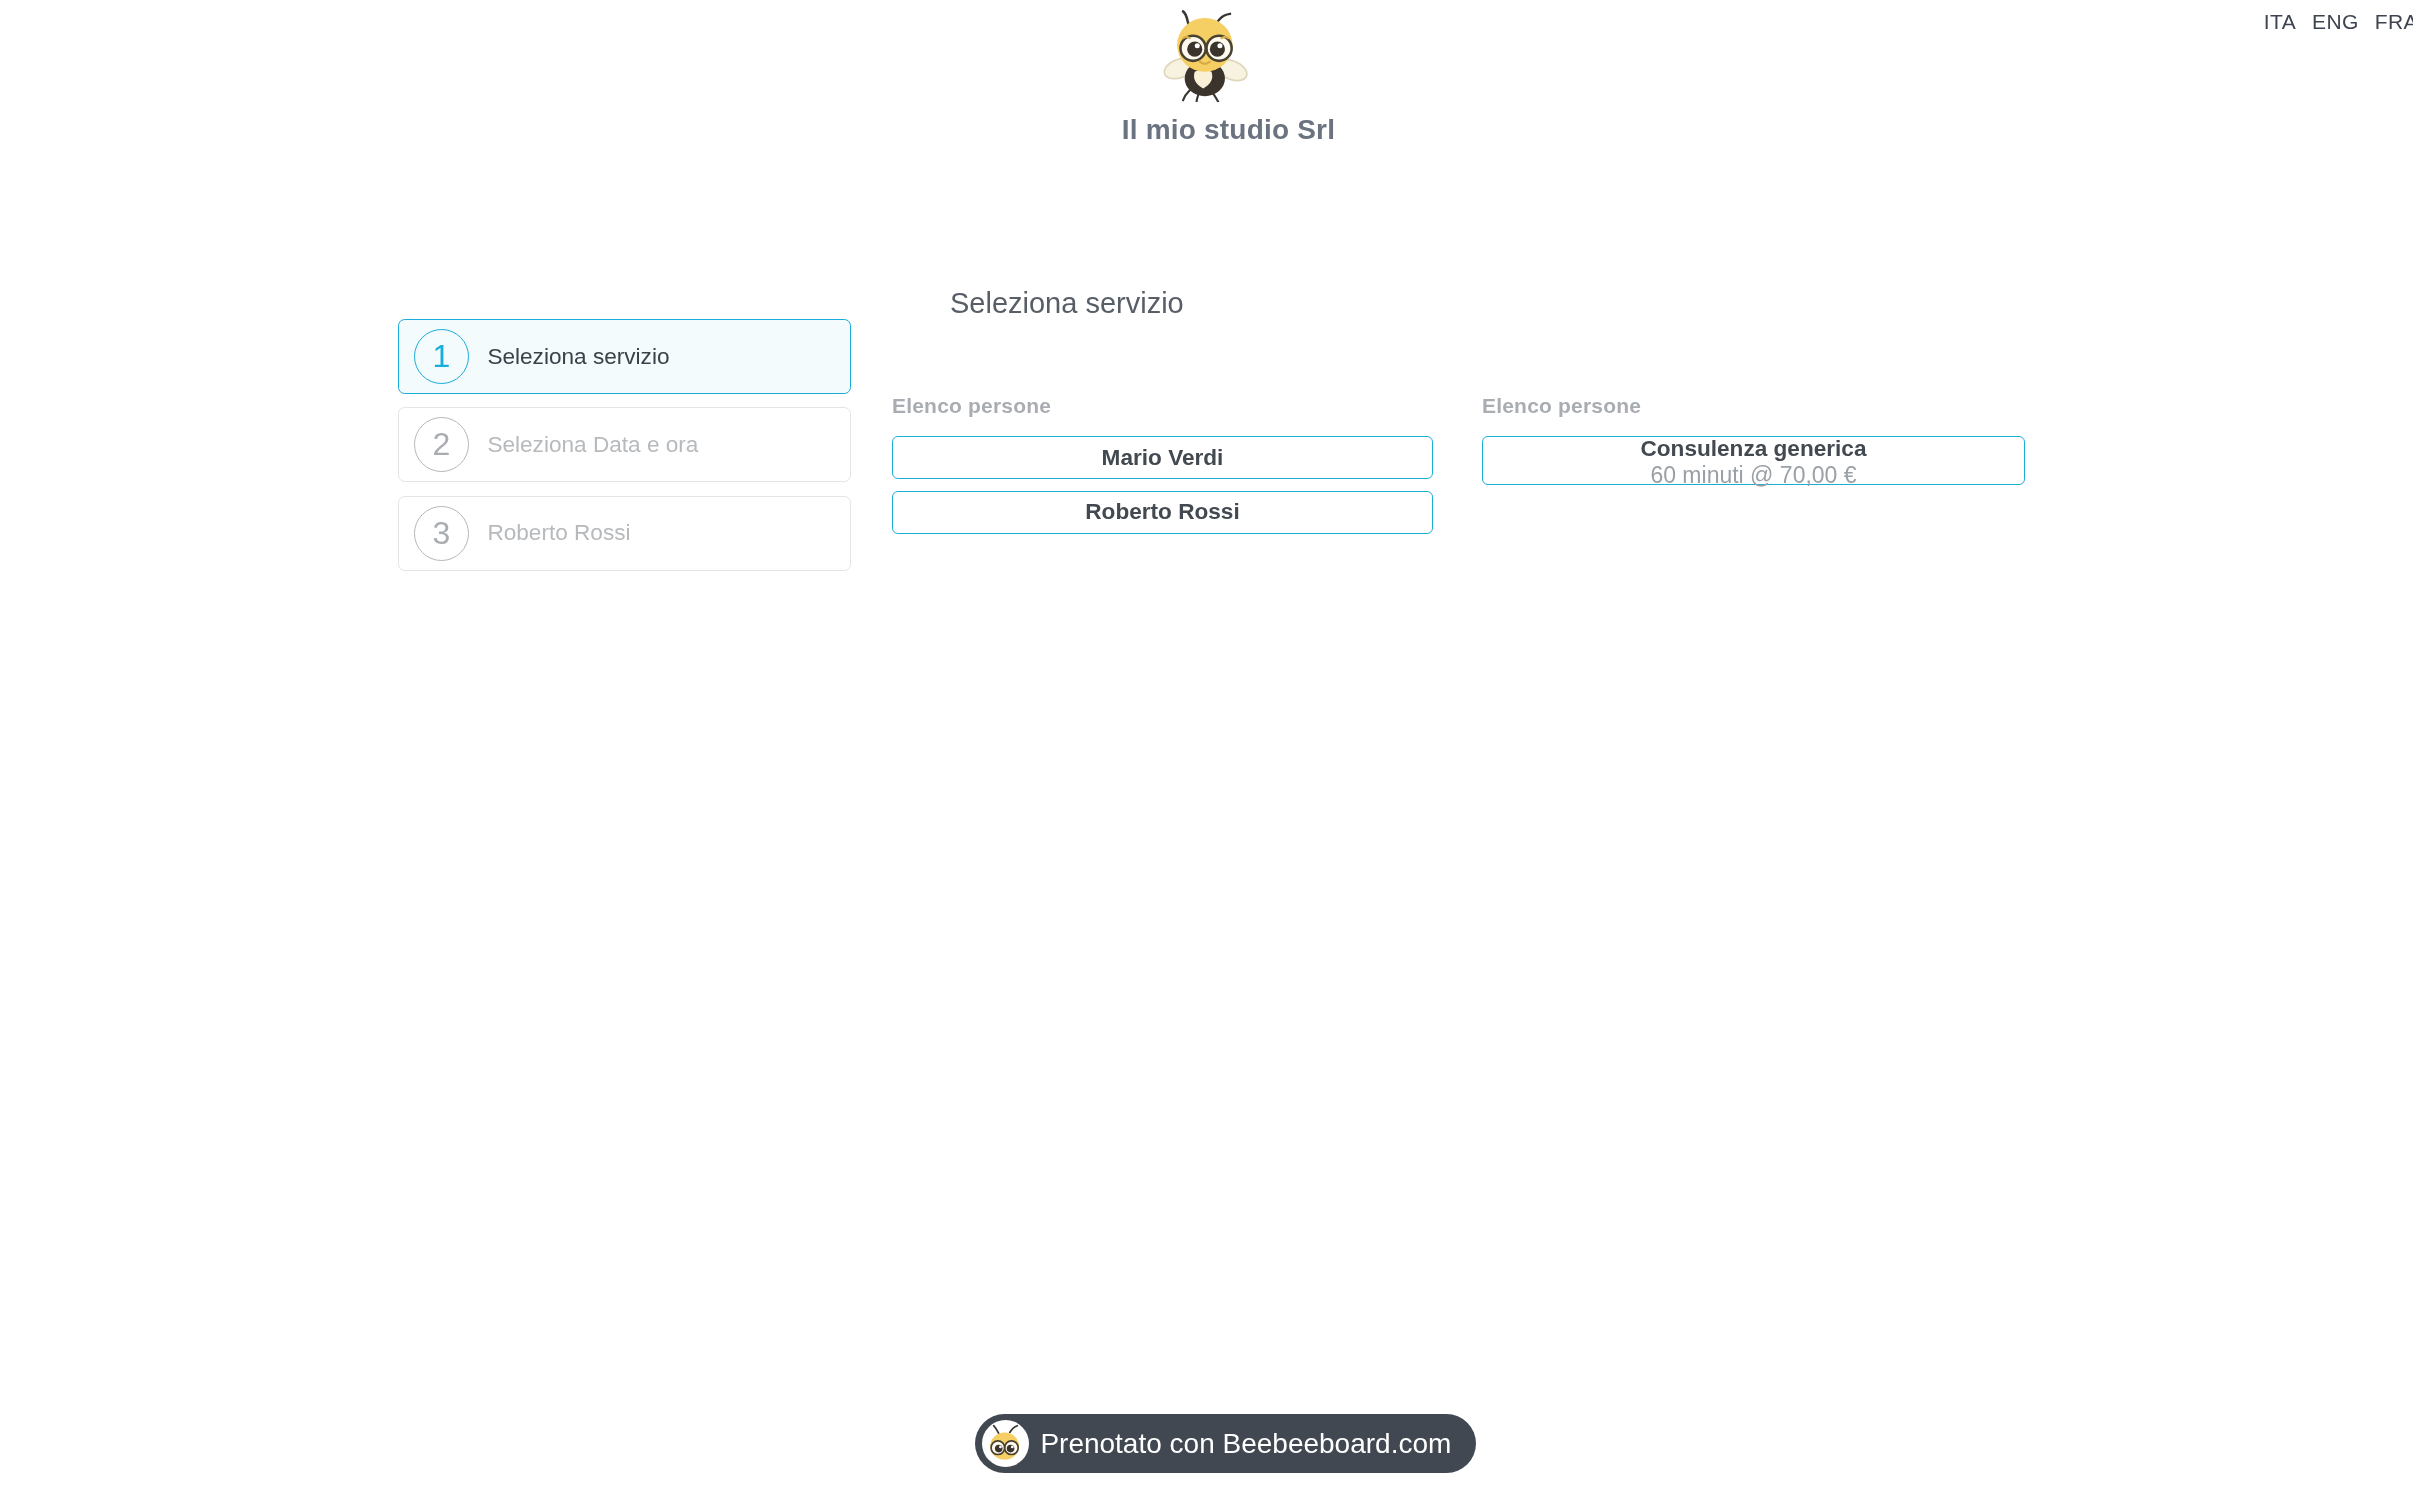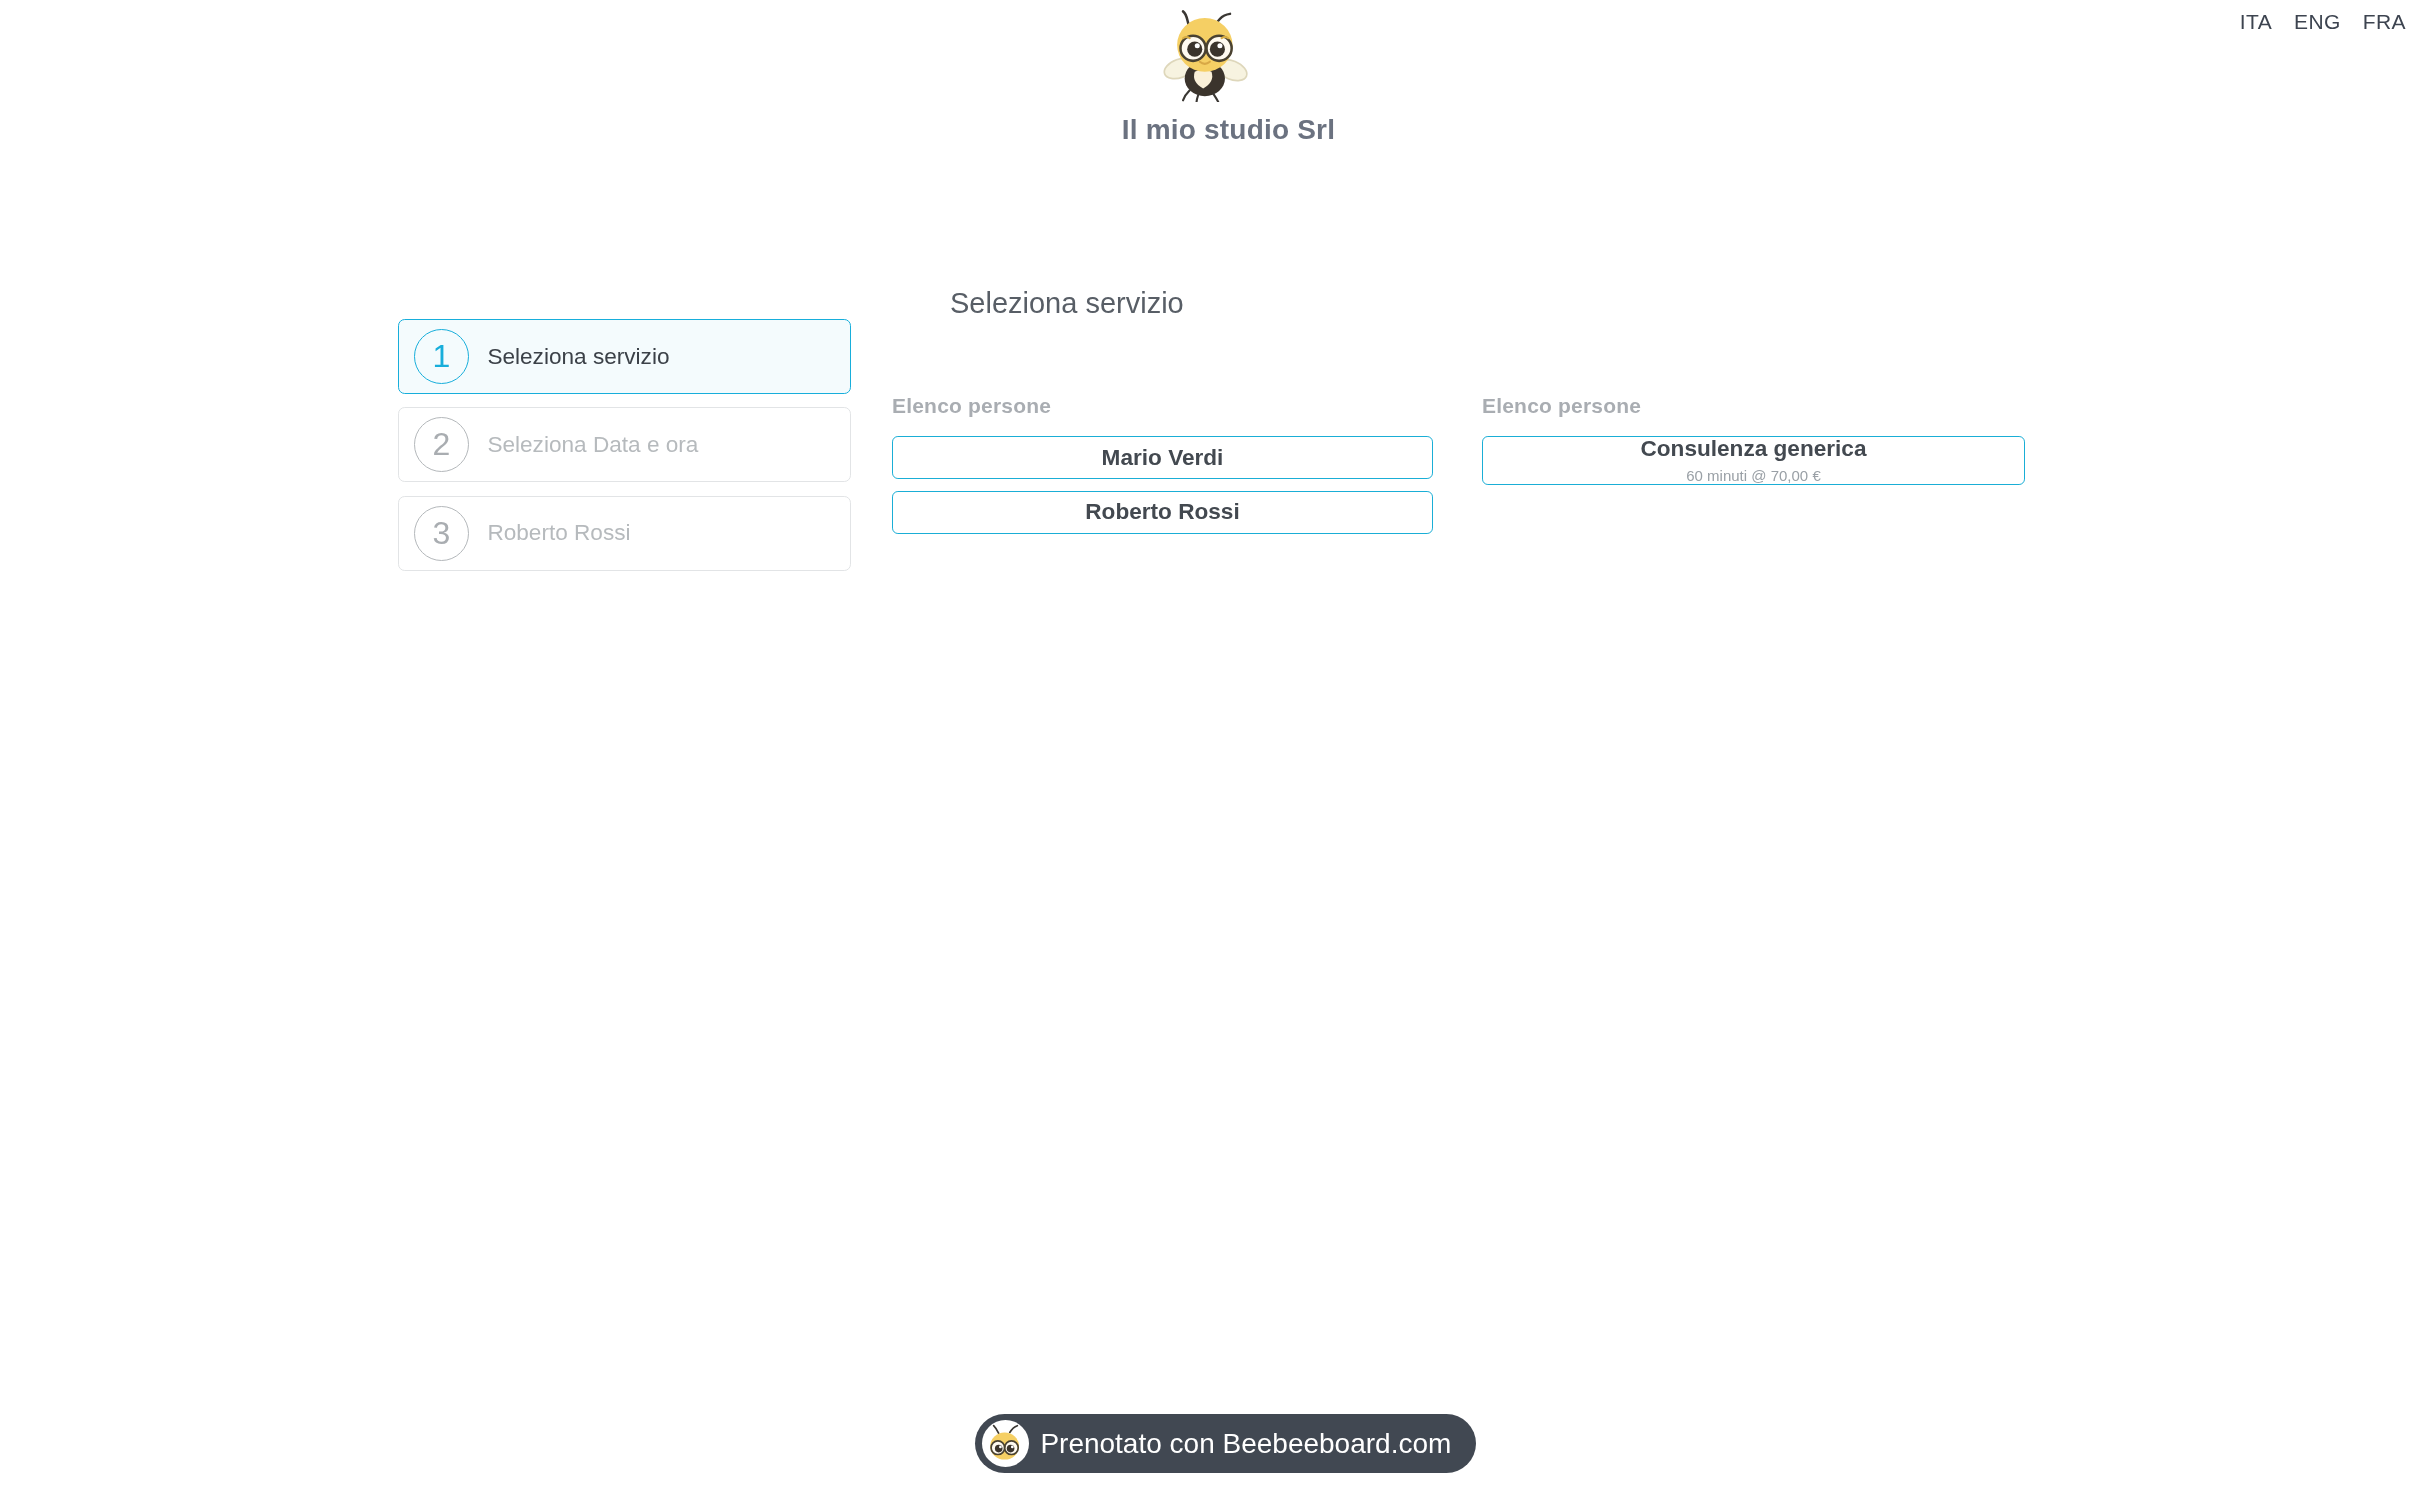--- a/index.html
+++ b/index.html
@@ -7,21 +7,21 @@
     width: 2413px; height: 1508px;
     background: #ffffff;
     font-family: "Liberation Sans", sans-serif;
     overflow: hidden;
   }
   .page { position: relative; width: 2413px; height: 1508px; }
 
   
   .lang-bar {
     position: absolute; top: 10px; right: 0;
-    display: flex; gap: 22px; padding-right: 12px;
+    display: flex; gap: 16px; padding-right: 0;
   }
   .lang-link {
     font-size: 21px; color: #3d4450; letter-spacing: 0.4px;
     text-decoration: none; cursor: pointer;
   }
   .lang-link.last { margin-right: -5px; }
 
   
   .brand { position: absolute; top: 8.4px; left: 0; width: 2413px; text-align: center; }
   .bee-logo { display: block; margin: 0 auto; }
@@ -74,21 +74,21 @@
     display: flex; flex-direction: column;
     align-items: center; justify-content: center;
     text-align: center;
   }
   .card-person { height: 43px; margin-bottom: 11.7px; }
   .card-service { height: 49px; justify-content: space-between; }
   .card-title {
     font-size: 22.6px; font-weight: bold; color: #434950;
     line-height: 1.05;
   }
-  .card-sub { font-size: 15px; color: #9aa0a6; margin-top: 1.7px; }
+  .card-sub { font-size: 23px; color: #9aa0a6; margin-top: 1.7px; }
 
   
   .footer-badge {
     position: absolute; left: 975px; top: 1414px;
     height: 59px; padding: 0 25px 0 6.7px;
     background: #414852; border-radius: 30px;
     display: flex; align-items: center; gap: 11.7px;
   }
   .footer-avatar {
     width: 47px; height: 47px; border-radius: 50%;

